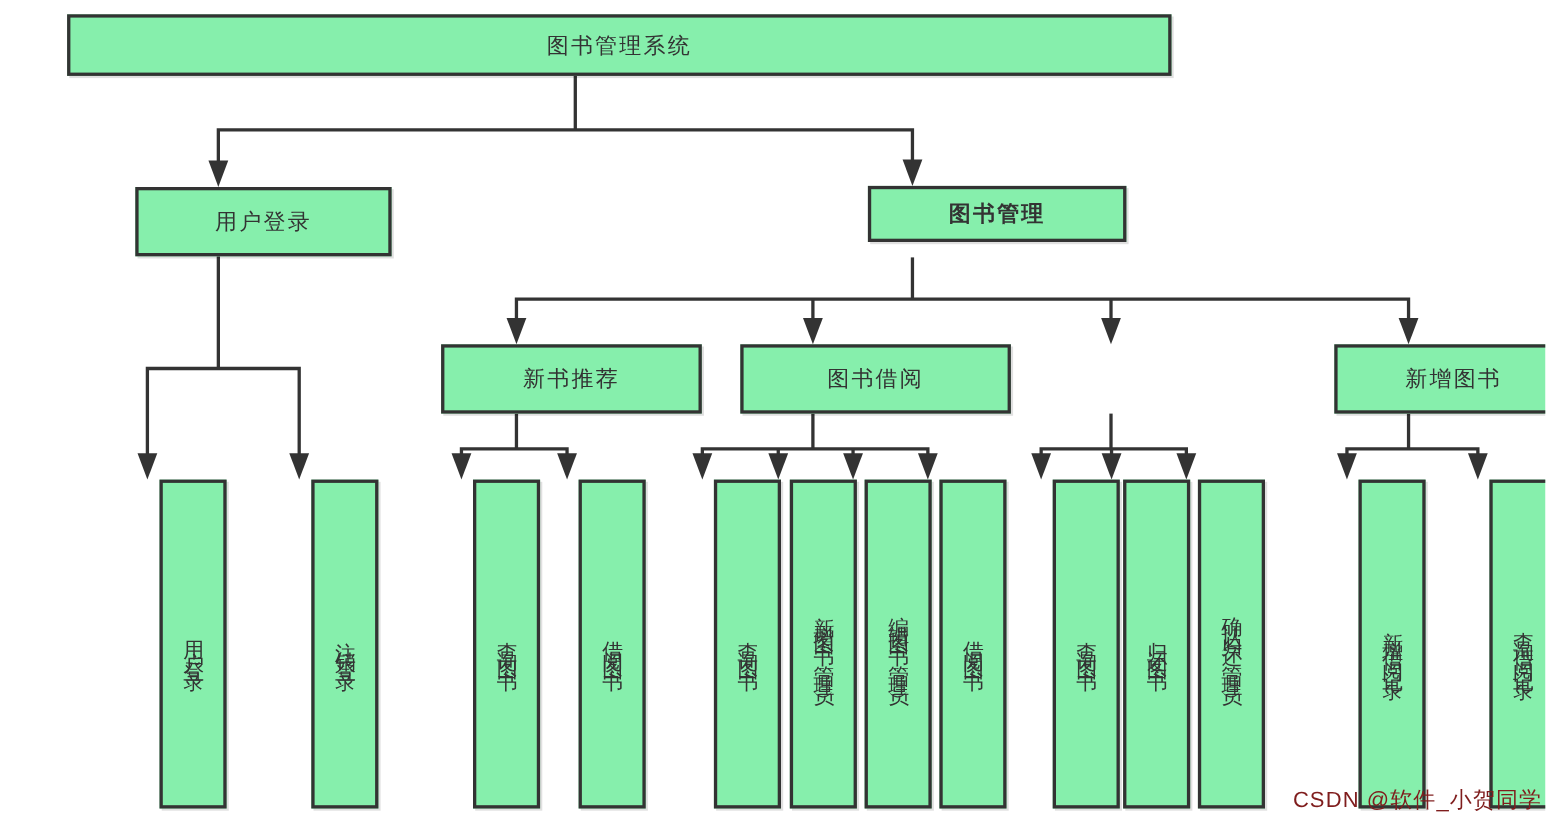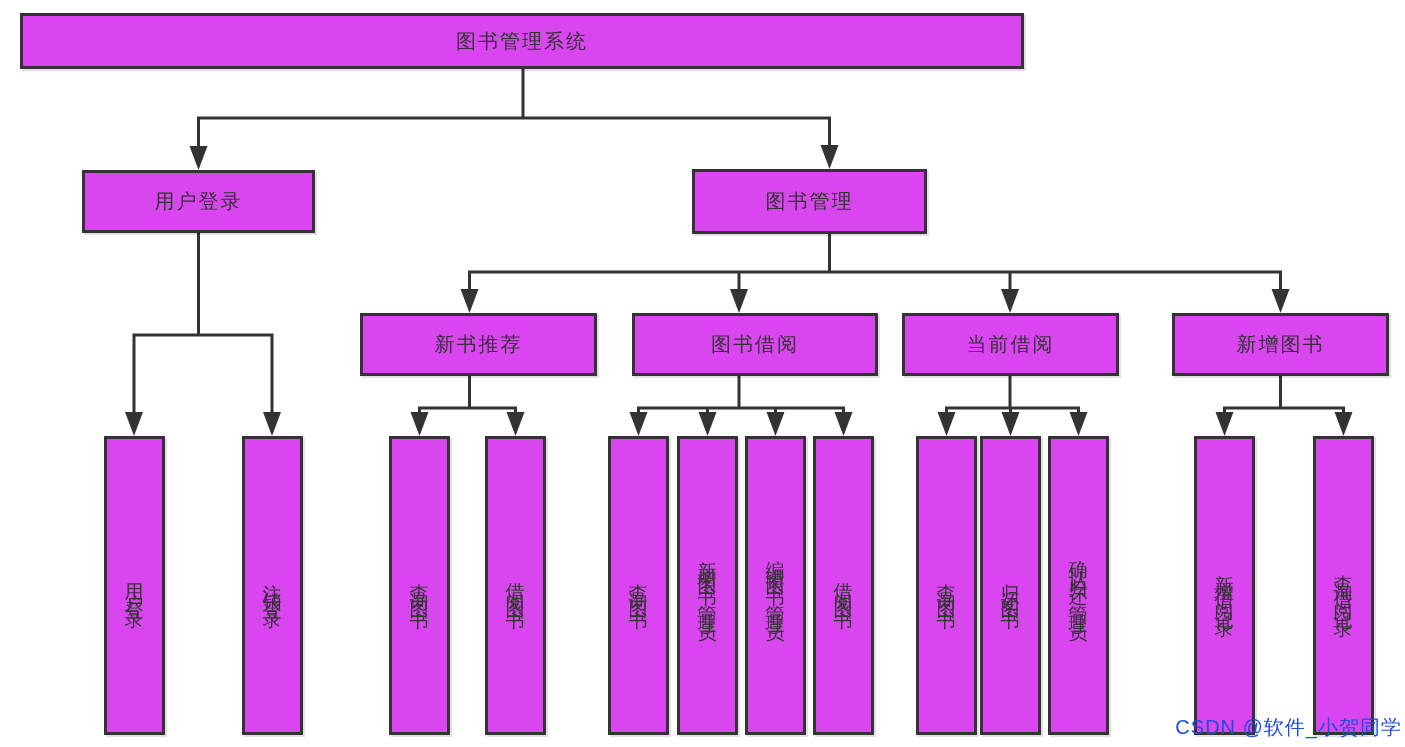--- a/index.html
+++ b/index.html
@@ -11,45 +11,46 @@
     overflow:hidden;
   }
   .connectors {
     position:absolute; left:0; top:0;
     width:1405px; height:747px;
     pointer-events:none;
   }
   .box {
     position:absolute;
     box-sizing:border-box;
-    background:#d946ef;
+    background:#86efac;
     border:3px solid #333333;
     box-shadow:2px 2px 0 rgba(0,0,0,0.12);
     display:flex; align-items:center; justify-content:center;
     color:#333333;
     z-index:2;
+    margin-left:41px;
   }
   .h-label {
     font-size:20px;
     letter-spacing:2px;
     white-space:nowrap;
   }
   .leaf .v-label {
     writing-mode:vertical-rl;
     text-orientation:mixed;
     font-size:19px;
     line-height:1;
     letter-spacing:9px;
     white-space:nowrap;
   }
   .watermark {
     position:absolute;
     right:3px; top:714px;
     font-size:20px;
-    color:#1d4ed8;
+    color:#7f1d1d;
     letter-spacing:1px;
     z-index:5;
     white-space:nowrap;
   }
 </style>
 </head>
 <body>
 
 <div class="stage">
 
@@ -108,32 +109,29 @@
     </g>
   </svg>
 
   <div class="box" style="left:20px; top:13px; width:1004px; height:56px;">
     <span class="h-label">图书管理系统</span>
   </div>
 
   <div class="box" style="left:82px; top:170px; width:233px; height:63px;">
     <span class="h-label">用户登录</span>
   </div>
-  <div class="box" style="left:692px; top:169px; width:235px; height:65px;">
+  <div class="box" style="left:748px; top:169px; width:235px; height:51px;font-weight:bold;">
     <span class="h-label">图书管理</span>
   </div>
 
   <div class="box" style="left:360px; top:313px; width:237px; height:63px;">
     <span class="h-label">新书推荐</span>
   </div>
   <div class="box" style="left:632px; top:313px; width:246px; height:63px;">
     <span class="h-label">图书借阅</span>
-  </div>
-  <div class="box" style="left:902px; top:313px; width:217px; height:63px;">
-    <span class="h-label">当前借阅</span>
   </div>
   <div class="box" style="left:1172px; top:313px; width:217px; height:63px;">
     <span class="h-label">新增图书</span>
   </div>
 
   <div class="box leaf" style="left:104px; top:436px; width:61px; height:299px;">
     <span class="v-label">用户登录</span>
   </div>
   <div class="box leaf" style="left:242px; top:436px; width:61px; height:299px;">
     <span class="v-label">注销登录</span>

